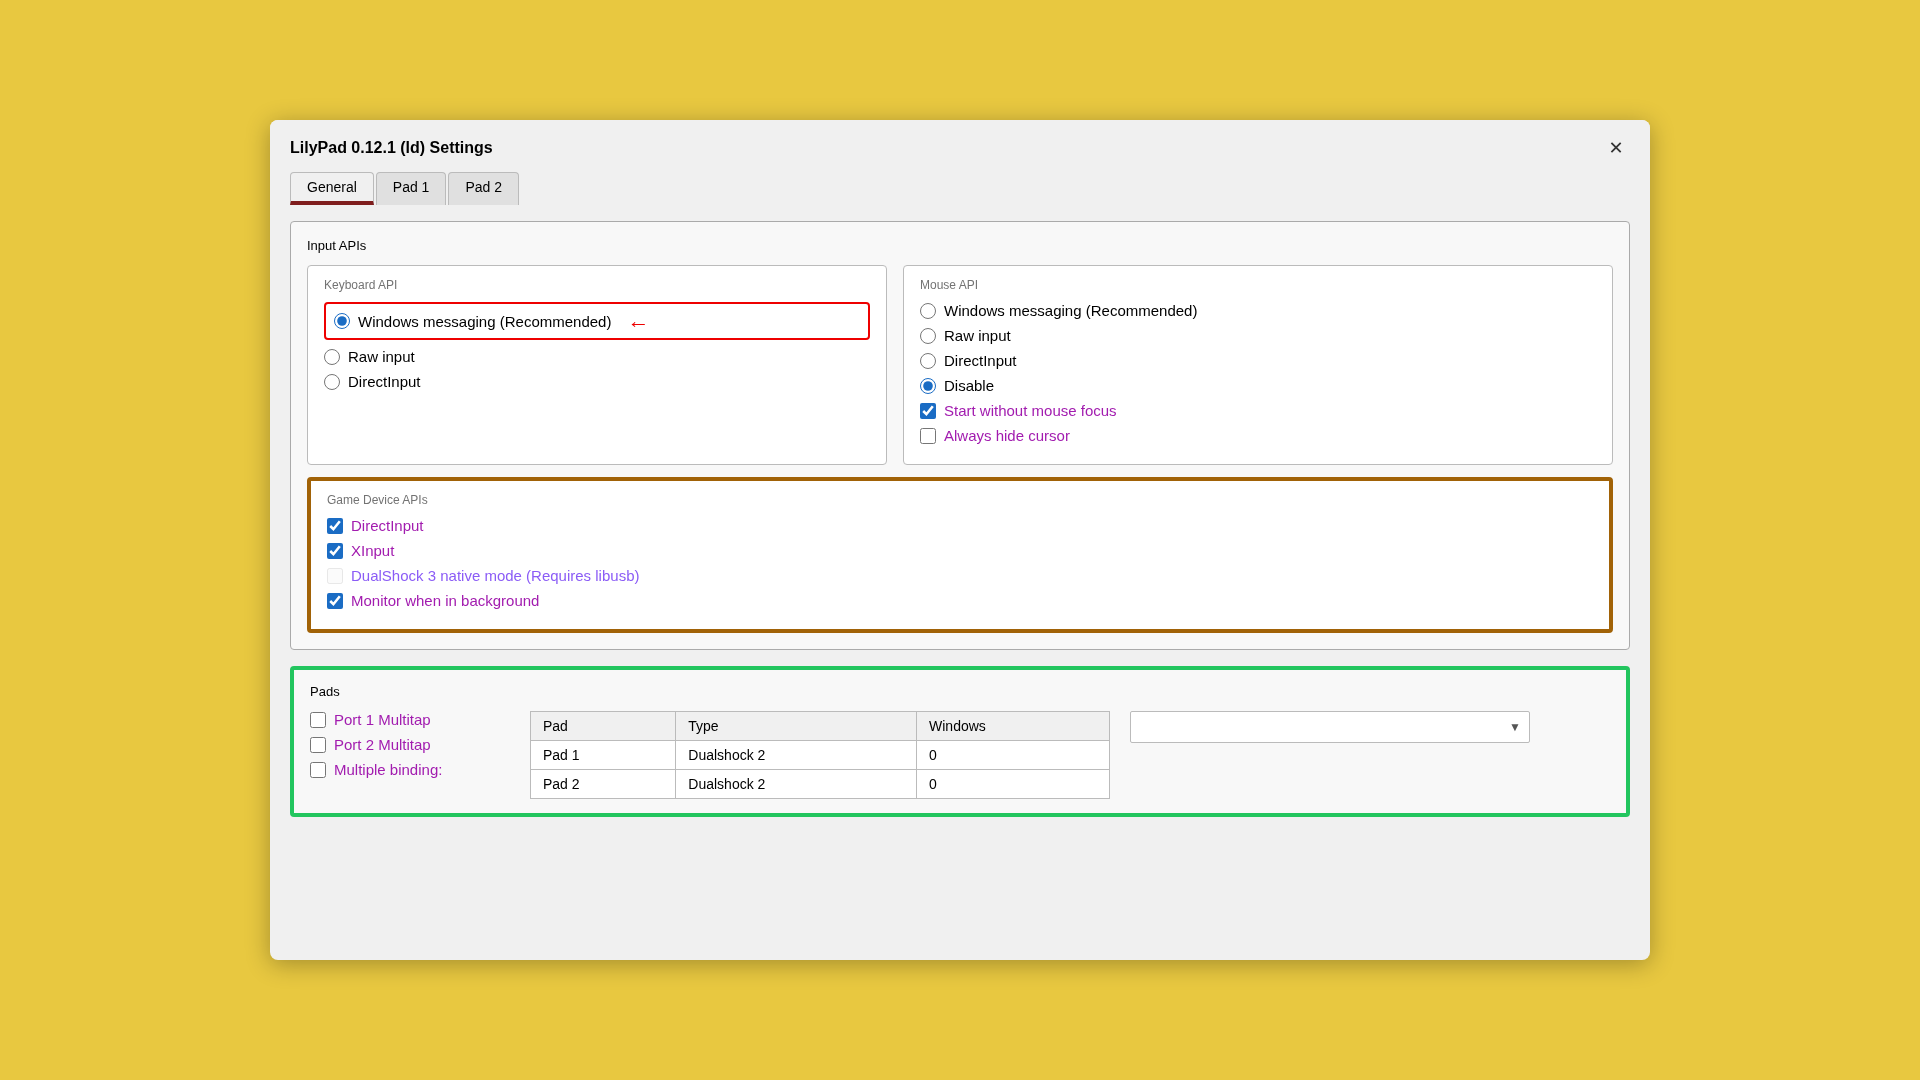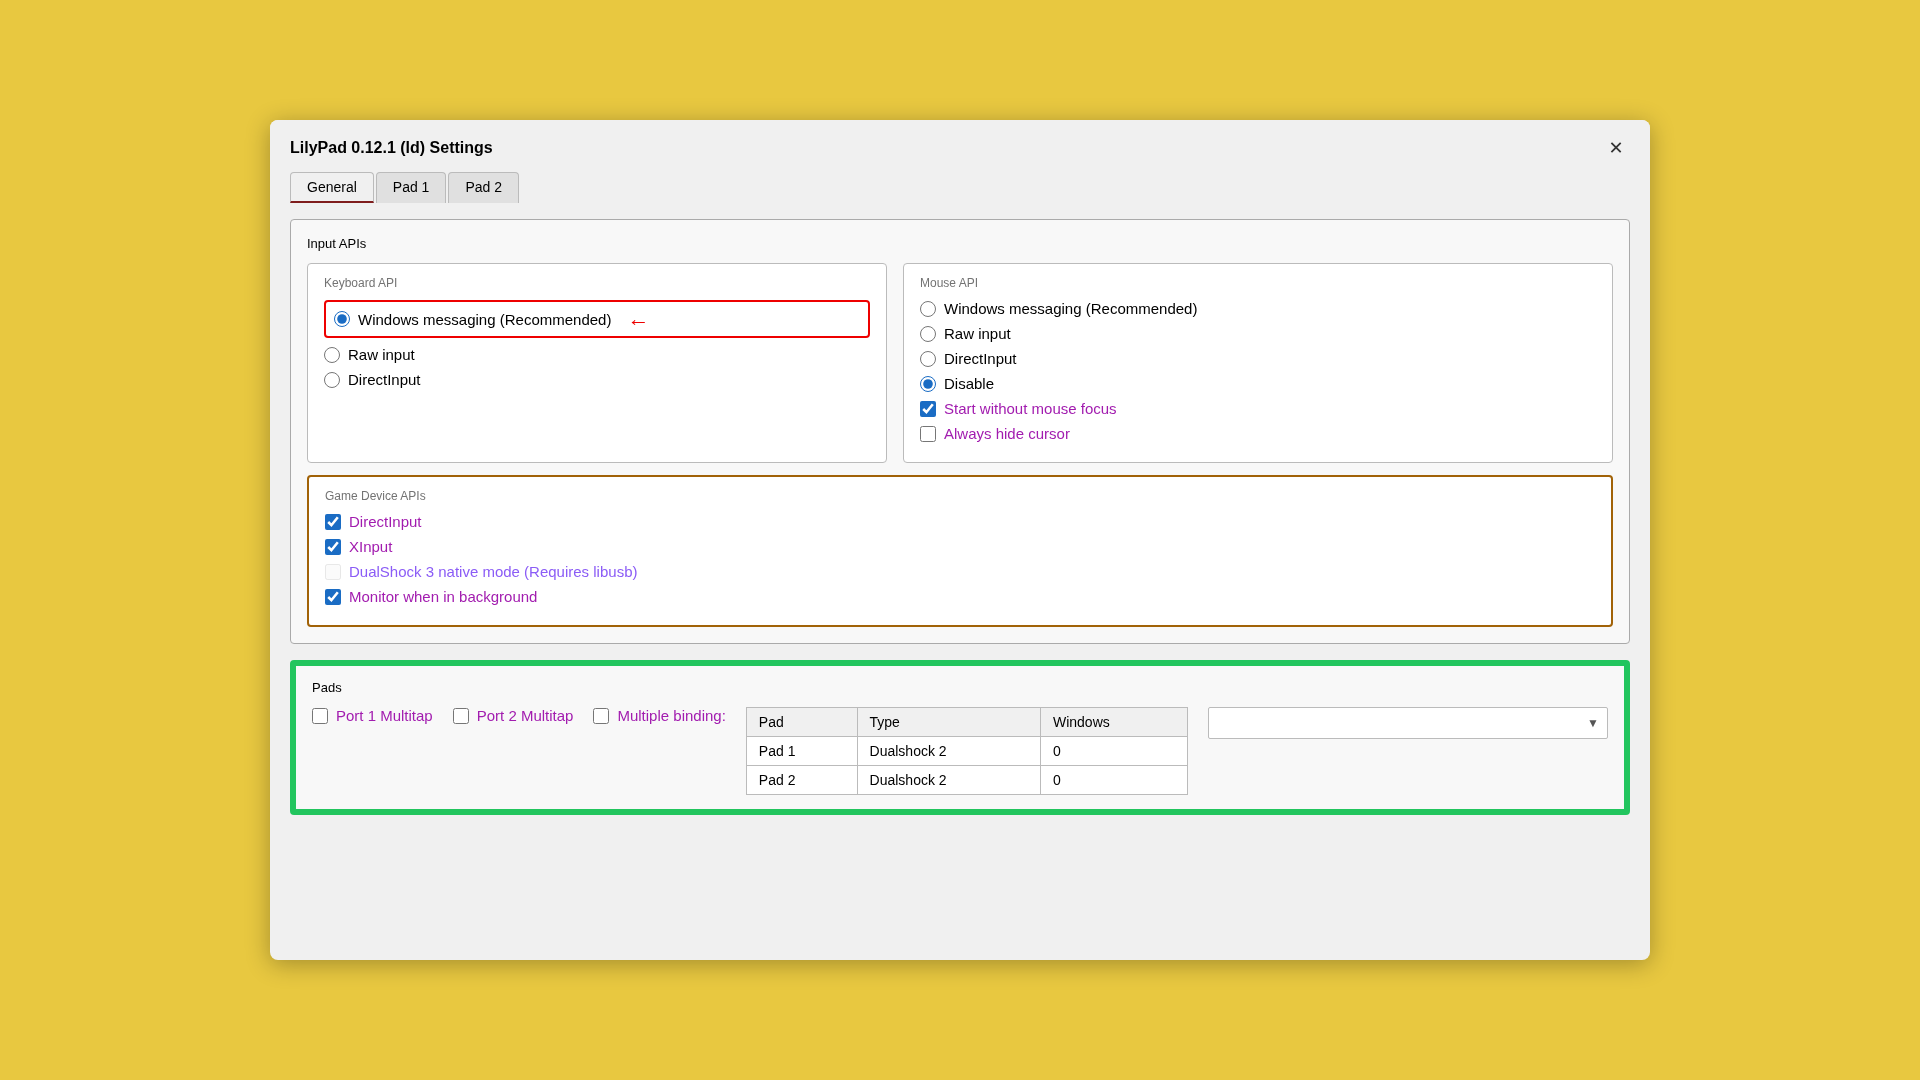--- a/index.html
+++ b/index.html
@@ -55,21 +55,21 @@
       border: 1px solid #bbb;
       border-bottom: none;
       background: #e0e0e0;
       cursor: pointer;
       border-radius: 4px 4px 0 0;
       font-size: 14px;
       color: #000;
     }
     .tab.active {
       background: #f0f0f0;
-      border-bottom: 2px solid #7f1d1d;
+      border-bottom: 4px solid #7f1d1d;
       z-index: 1;
     }
     .content {
       padding: 16px 20px 20px 20px;
     }
     .section {
       border: 1px solid #aaa;
       border-radius: 4px;
       padding: 16px;
       margin-bottom: 16px;
@@ -146,41 +146,41 @@
       color: #a21caf;
       cursor: pointer;
     }
     .checkbox-row.disabled label {
       color: #8b5cf6;
     }
     .checkbox-row.disabled input {
       opacity: 0.5;
     }
     .game-apis-section {
-      border: 2px solid #a16207;
+      border: 4px solid #a16207;
       border-radius: 4px;
       padding: 12px 16px;
       margin-top: 12px;
       background: #fff;
     }
     .pads-section {
-      border: 6px solid #22c55e;
+      border: 4px solid #22c55e;
       border-radius: 4px;
       padding: 14px 16px;
       background: #f8f8f8;
     }
     .pads-row {
       display: flex;
       gap: 20px;
       align-items: flex-start;
     }
     .pads-checkboxes {
       display: flex;
-      flex-direction: row;
-      gap: 20px;
+      flex-direction: column;
+      gap: 0;
       min-width: 200px;
     }
     .pads-table-wrapper {
       flex: 1;
       max-width: 580px;
     }
     table {
       border-collapse: collapse;
       width: 100%;
       background: #fff;

